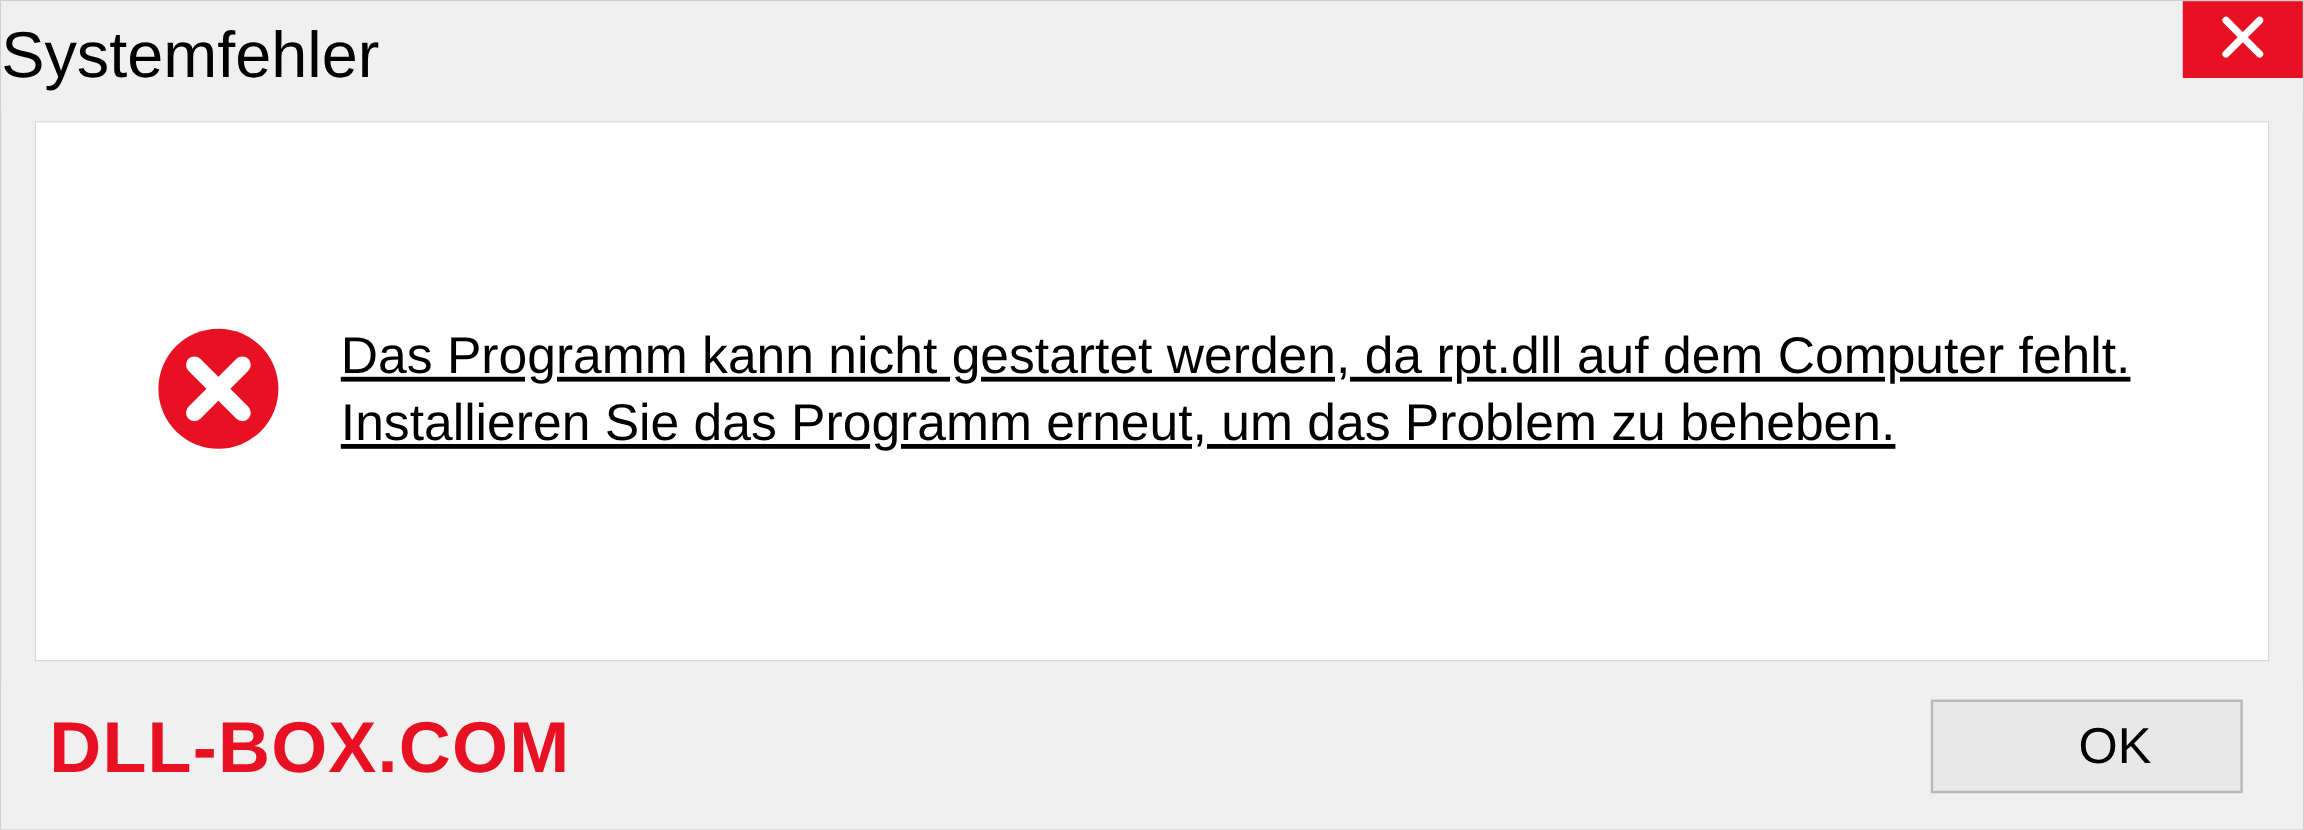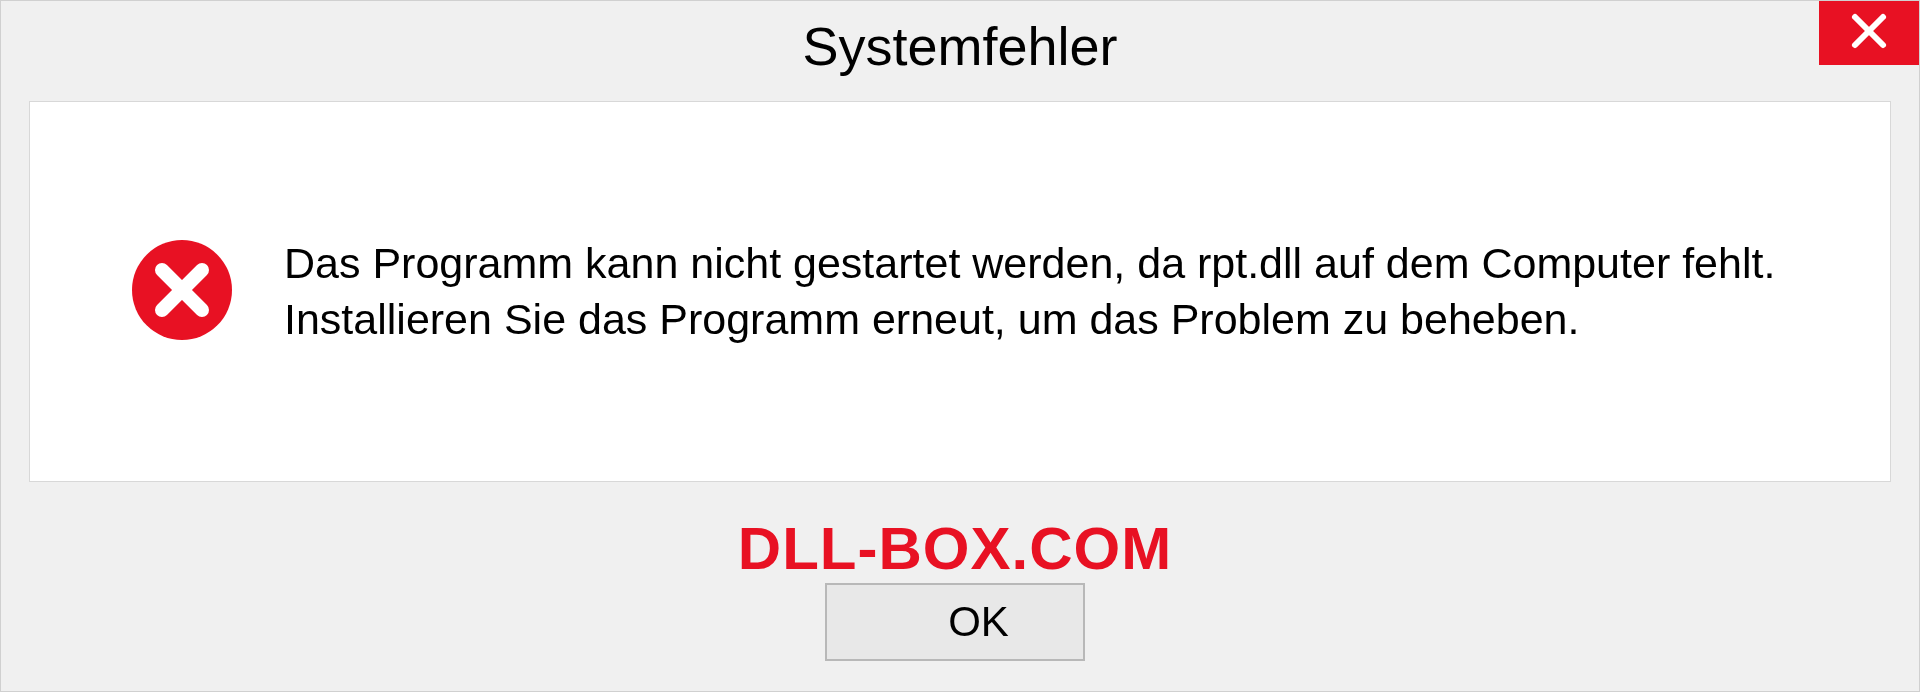--- a/index.html
+++ b/index.html
@@ -18,21 +18,20 @@
       width: 100%;
       height: 100%;
       background: #f0f0f0;
       border: 1px solid #d0d0d0;
       display: flex;
       flex-direction: column;
     }
     .titlebar {
       display: flex;
       align-items: center;
-      justify-content: center;
       height: 90px;
       position: relative;
       background: #f0f0f0;
     }
     .title-text {
       font-size: 54px;
       font-weight: 400;
       color: #000000;
       text-align: center;
     }
@@ -67,28 +66,28 @@
     }
     .error-icon svg {
       width: 104px;
       height: 104px;
     }
     .message-text {
       font-size: 43px;
       line-height: 1.3;
       color: #000000;
       font-weight: 400;
+      text-decoration: underline;
     }
     .footer {
       display: flex;
       align-items: center;
       justify-content: space-between;
       padding: 12px 50px 30px 40px;
       background: #f0f0f0;
-      flex-direction: column;
     }
     .watermark {
       font-size: 60px;
       font-weight: 800;
       color: #e81123;
       letter-spacing: 1px;
       font-family: Arial, sans-serif;
     }
     .ok-button {
       width: 260px;

